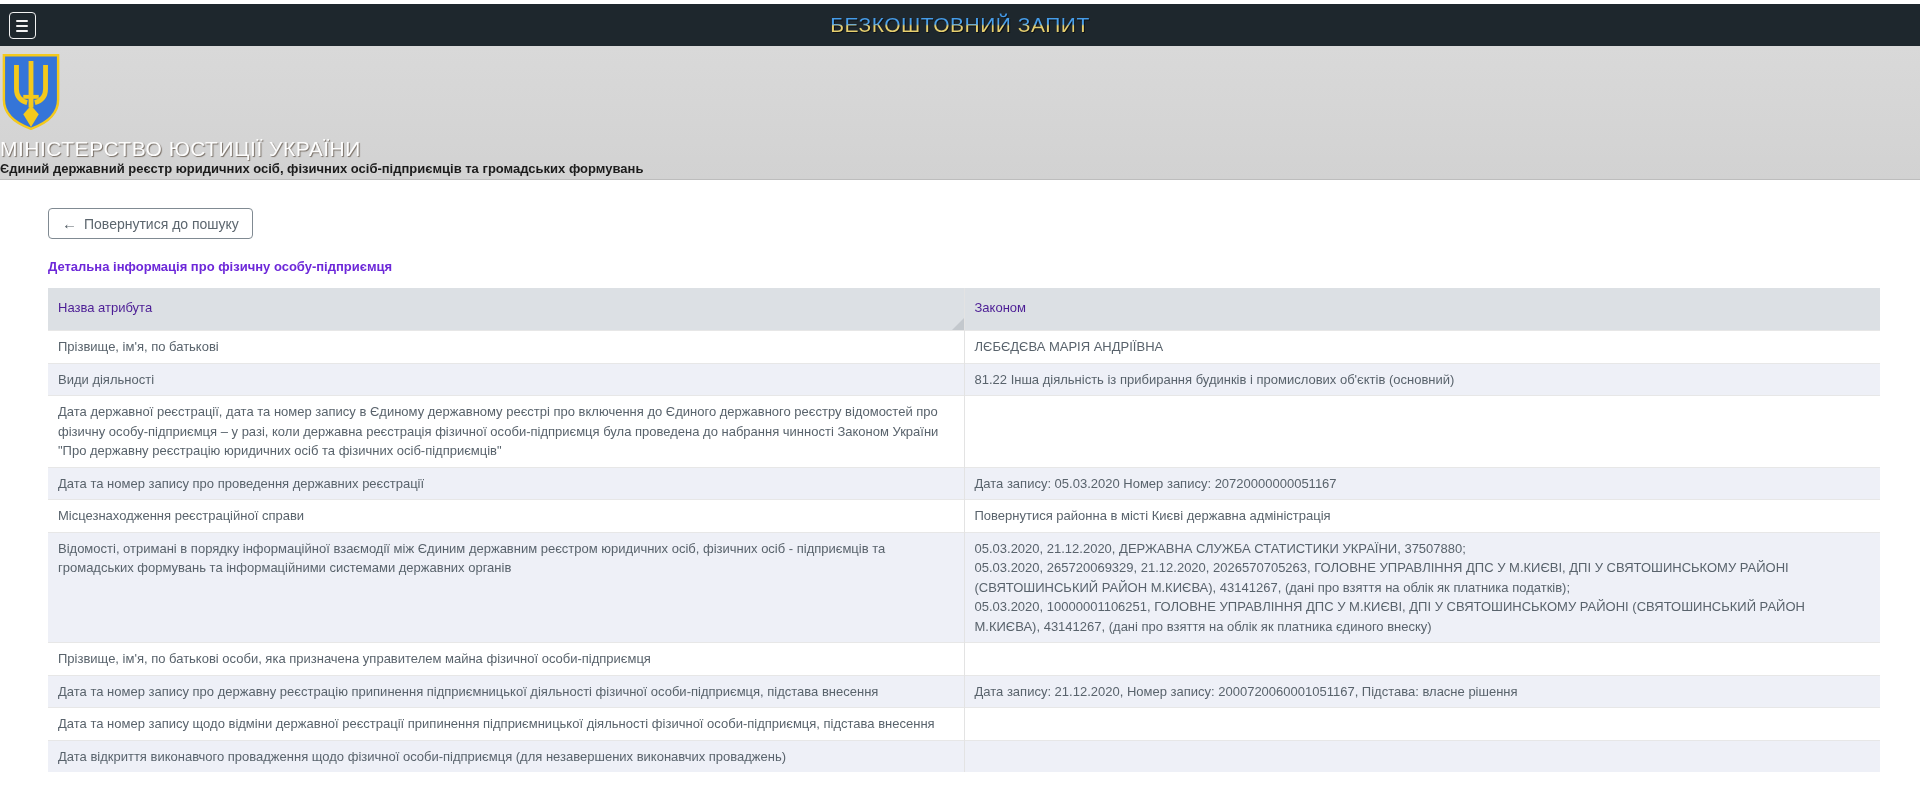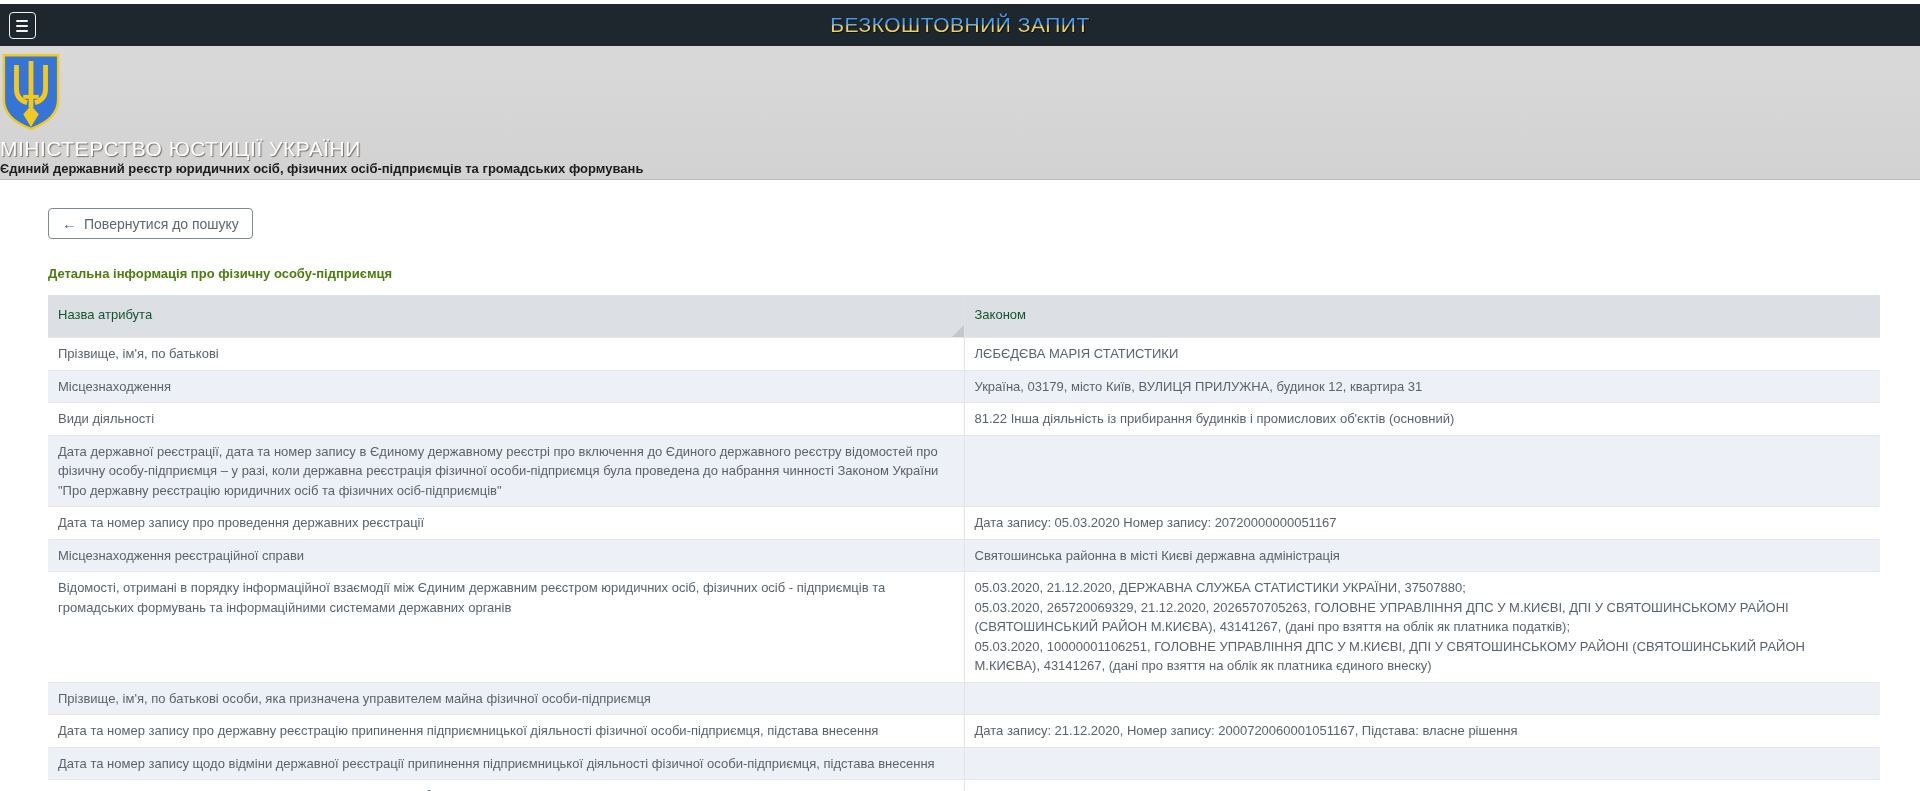--- a/index.html
+++ b/index.html
@@ -30,27 +30,27 @@
   .registry-subtitle { font-size: 13px; font-weight: 700; color: #1b1b1b; }
 
   
   .content { padding: 28px 40px 0 48px; background: #fff; }
   .back-btn { display: inline-flex; align-items: center; gap: 7px;
     background: #fff; border: 1px solid #808a92; border-radius: 4px;
     padding: 6px 13px; font-size: 14px; color: #5c666e; cursor: pointer;
     font-family: "Liberation Sans", sans-serif; }
   .back-btn .arrow { color: #545e66; font-size: 15px; font-weight: 700; }
 
-  .section-title { margin-top: 27px; font-size: 13px; font-weight: 700; color: #4d7c0f; }
+  .section-title { margin-top: 20px; font-size: 13px; font-weight: 700; color: #6d28d9; }
 
   
   table.attrs { margin-top: 14px; width: 100%; border-collapse: collapse;
     font-size: 13px; color: #59636c; table-layout: fixed; }
   table.attrs th { background: #dce0e4; text-align: left; font-weight: 400;
-    color: #14532d; padding: 12px 10px 15px 10px; position: relative; }
+    color: #4c1d95; padding: 12px 10px 15px 10px; position: relative; }
   table.attrs th:first-child { width: 50%; }
   table.attrs th:first-child::after { content: ""; position: absolute; right: 0; bottom: 0;
     width: 0; height: 0; border-style: solid; border-width: 0 0 12px 12px;
     border-color: transparent transparent #c3c8cd transparent; }
   table.attrs td { padding: 6px 10px; vertical-align: top; line-height: 1.5;
     border-top: 1px solid #e7e7e7; }
   table.attrs td + td, table.attrs th + th { border-left: 1px solid #e3e3e3; }
   table.attrs tbody tr:nth-child(even) td { background: #eef0f7; }
   .value-cell { white-space: pre-line; }
 </style>
@@ -96,41 +96,37 @@
   <table class="attrs">
     <thead>
       <tr>
         <th>Назва атрибута</th>
         <th>Законом</th>
       </tr>
     </thead>
     <tbody>
         <tr>
           <td class="label-cell">Прізвище, ім'я, по батькові</td>
-          <td class="value-cell">ЛЄБЄДЄВА МАРІЯ СТАТИСТИКИ</td>
-        </tr>
-        <tr>
-          <td class="label-cell">Місцезнаходження</td>
-          <td class="value-cell">Україна, 03179, місто Київ, ВУЛИЦЯ ПРИЛУЖНА, будинок 12, квартира 31</td>
+          <td class="value-cell">ЛЄБЄДЄВА МАРІЯ АНДРІЇВНА</td>
         </tr>
         <tr>
           <td class="label-cell">Види діяльності</td>
           <td class="value-cell">81.22 Інша діяльність із прибирання будинків і промислових об'єктів (основний)</td>
         </tr>
         <tr>
           <td class="label-cell">Дата державної реєстрації, дата та номер запису в Єдиному державному реєстрі про включення до Єдиного державного реєстру відомостей про фізичну особу-підприємця – у разі, коли державна реєстрація фізичної особи-підприємця була проведена до набрання чинності Законом України "Про державну реєстрацію юридичних осіб та фізичних осіб-підприємців"</td>
           <td class="value-cell"></td>
         </tr>
         <tr>
           <td class="label-cell">Дата та номер запису про проведення державних реєстрації</td>
           <td class="value-cell">Дата запису: 05.03.2020 Номер запису: 20720000000051167</td>
         </tr>
         <tr>
           <td class="label-cell">Місцезнаходження реєстраційної справи</td>
-          <td class="value-cell">Святошинська районна в місті Києві державна адміністрація</td>
+          <td class="value-cell">Повернутися районна в місті Києві державна адміністрація</td>
         </tr>
         <tr>
           <td class="label-cell">Відомості, отримані в порядку інформаційної взаємодії між Єдиним державним реєстром юридичних осіб, фізичних осіб - підприємців та громадських формувань та інформаційними системами державних органів</td>
           <td class="value-cell">05.03.2020, 21.12.2020, ДЕРЖАВНА СЛУЖБА СТАТИСТИКИ УКРАЇНИ, 37507880;
 05.03.2020, 265720069329, 21.12.2020, 2026570705263, ГОЛОВНЕ УПРАВЛІННЯ ДПС У М.КИЄВІ, ДПІ У СВЯТОШИНСЬКОМУ РАЙОНІ (СВЯТОШИНСЬКИЙ РАЙОН М.КИЄВА), 43141267, (дані про взяття на облік як платника податків);
 05.03.2020, 10000001106251, ГОЛОВНЕ УПРАВЛІННЯ ДПС У М.КИЄВІ, ДПІ У СВЯТОШИНСЬКОМУ РАЙОНІ (СВЯТОШИНСЬКИЙ РАЙОН М.КИЄВА), 43141267, (дані про взяття на облік як платника єдиного внеску)</td>
         </tr>
         <tr>
           <td class="label-cell">Прізвище, ім'я, по батькові особи, яка призначена управителем майна фізичної особи-підприємця</td>
           <td class="value-cell"></td>

